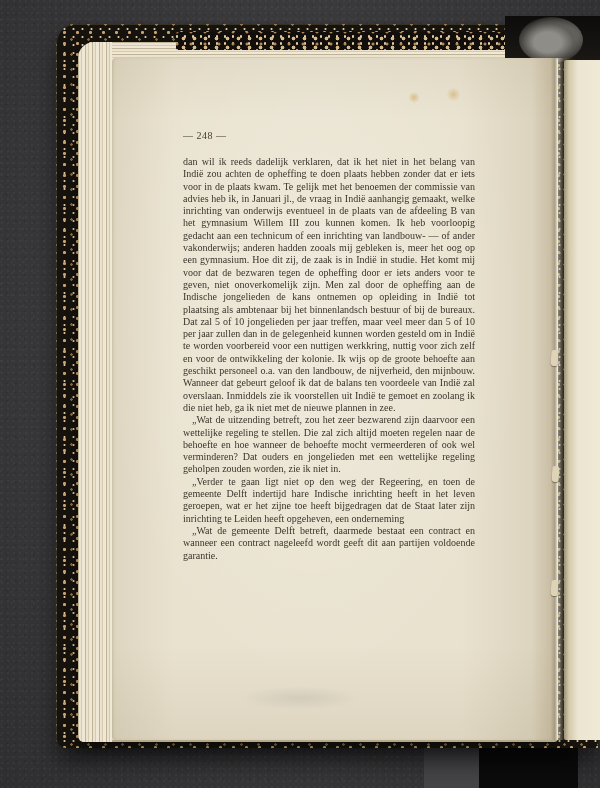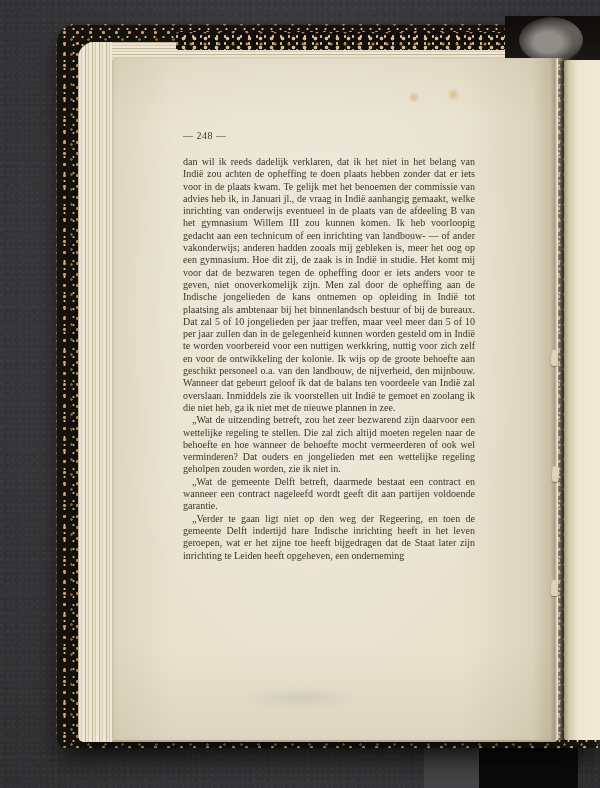--- a/index.html
+++ b/index.html
@@ -133,22 +133,22 @@
   <div class="page">
     <div class="stain s1"></div>
     <div class="stain s2"></div>
     <div class="smudge"></div>
 
     <div class="page-number">— 248 —</div>
 
     <div class="text-block">
       <p class="flush">dan wil ik reeds dadelijk verklaren, dat ik het niet in het belang van Indië zou achten de opheffing te doen plaats hebben zonder dat er iets voor in de plaats kwam. Te gelijk met het benoemen der commissie van advies heb ik, in Januari jl., de vraag in Indië aanhangig gemaakt, welke inrichting van onderwijs eventueel in de plaats van de afdeeling B van het gymnasium Willem III zou kunnen komen. Ik heb voorloopig gedacht aan een technicum of een inrichting van landbouw- — of ander vakonderwijs; anderen hadden zooals mij gebleken is, meer het oog op een gymnasium. Hoe dit zij, de zaak is in Indië in studie. Het komt mij voor dat de bezwaren tegen de opheffing door er iets anders voor te geven, niet onoverkomelijk zijn. Men zal door de opheffing aan de Indische jongelieden de kans ontnemen op opleiding in Indië tot plaatsing als ambtenaar bij het binnenlandsch bestuur of bij de bureaux. Dat zal 5 of 10 jongelieden per jaar treffen, maar veel meer dan 5 of 10 per jaar zullen dan in de gelegenheid kunnen worden gesteld om in Indië te worden voorbereid voor een nuttigen werkkring, nuttig voor zich zelf en voor de ontwikkeling der kolonie. Ik wijs op de groote behoefte aan geschikt personeel o.a. van den landbouw, de nijverheid, den mijnbouw. Wanneer dat gebeurt geloof ik dat de balans ten voordeele van Indië zal overslaan. Inmiddels zie ik voorstellen uit Indië te gemoet en zoolang ik die niet heb, ga ik niet met de nieuwe plannen in zee.</p>
       <p>„Wat de uitzending betreft, zou het zeer bezwarend zijn daarvoor een wettelijke regeling te stellen. Die zal zich altijd moeten regelen naar de behoefte en hoe wanneer de behoefte mocht vermeerderen of ook wel verminderen? Dat ouders en jongelieden met een wettelijke regeling geholpen zouden worden, zie ik niet in.</p>
+      <p>„Verder te gaan ligt niet op den weg der Regeering, en toen de gemeente Delft indertijd hare Indische inrichting heeft in het leven geroepen, wat er het zijne toe heeft bijgedragen dat de Staat later zijn inrichting te Leiden heeft opgeheven, een onderneming</p>
       <p>„Wat de gemeente Delft betreft, daarmede bestaat een contract en wanneer een contract nageleefd wordt geeft dit aan partijen voldoende garantie.</p>
-      <p>„Verder te gaan ligt niet op den weg der Regeering, en toen de gemeente Delft indertijd hare Indische inrichting heeft in het leven geroepen, wat er het zijne toe heeft bijgedragen dat de Staat later zijn inrichting te Leiden heeft opgeheven, een onderneming</p>
     </div>
   </div>
 
   <div class="gutter"></div>
   <div class="notch n1"></div>
   <div class="notch n2"></div>
   <div class="notch n3"></div>
   <div class="right-sliver"></div>
 </div>
 

